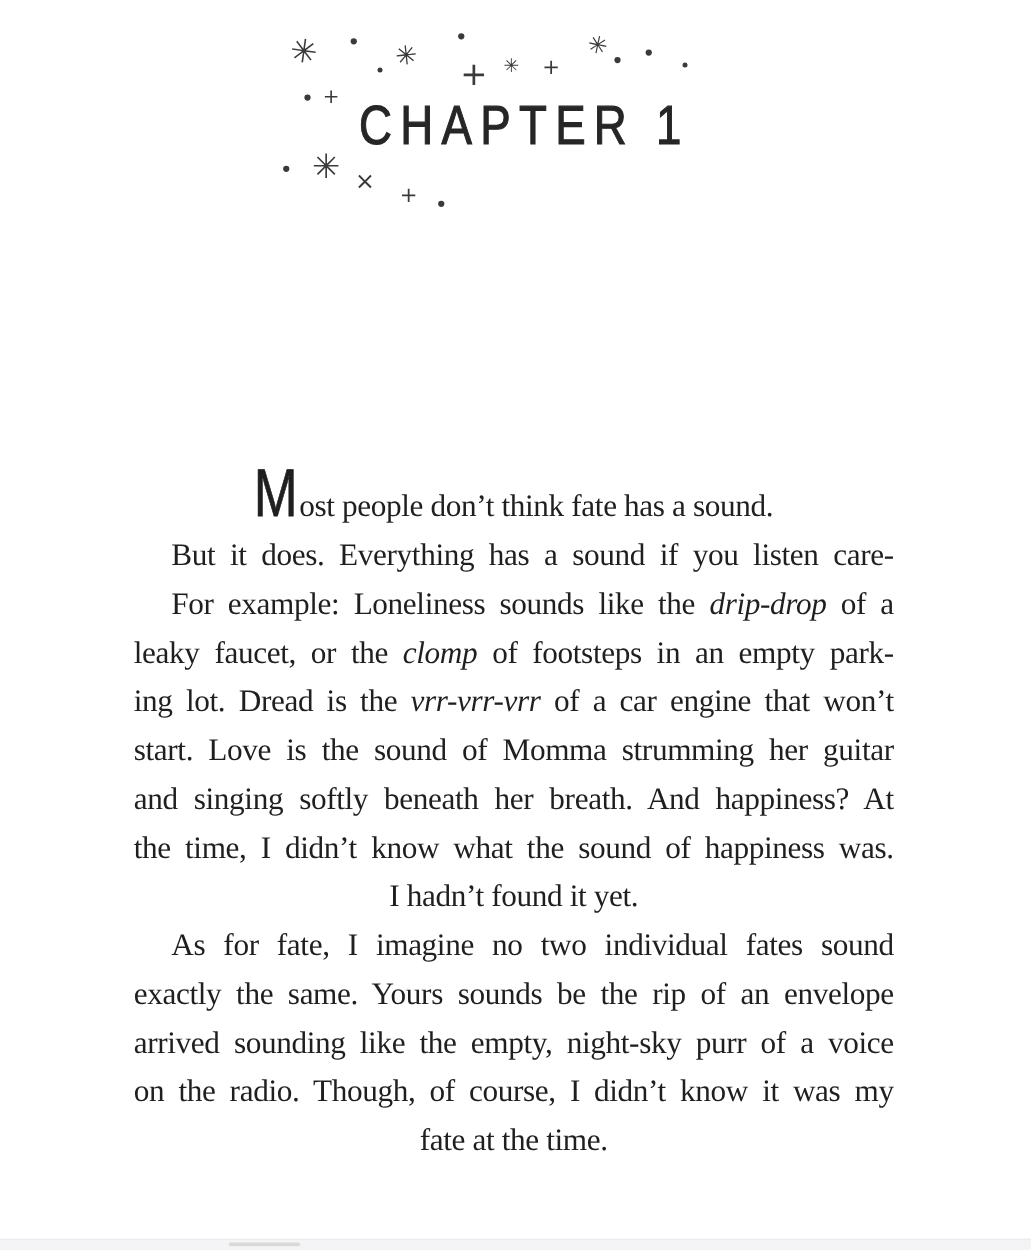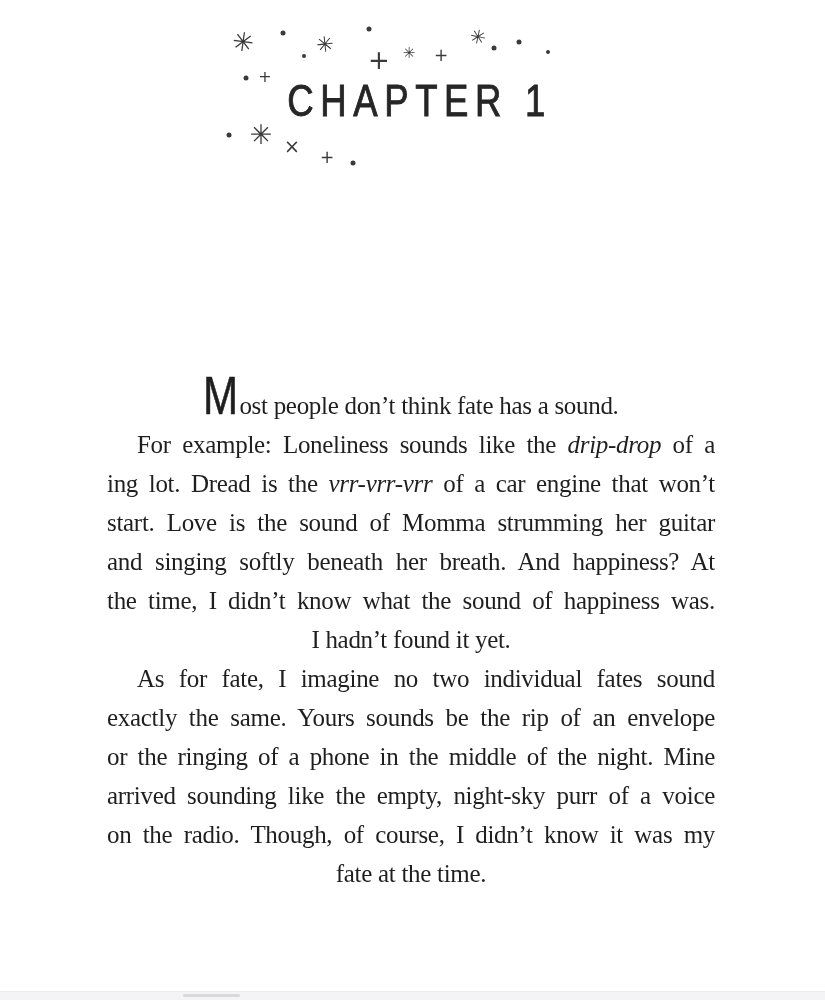--- a/index.html
+++ b/index.html
@@ -89,33 +89,34 @@
         <div class="dot" style="left: 353px; top: 163px; width: 5px; height: 5px; transform: translate(-50%, -50%);"></div>
       </div>
     <h1 class="chapter-title">CHAPTER 1</h1>
   </div>
 
   <main class="text-block">
       <div class="paragraph">
         <div class="line last"><span class="dropcap">M</span><span>ost people don’t think fate has a sound.</span></div>
       </div>
       <div class="paragraph indent">
+        <div class="line"><span>But it does. Everything has a sound if you listen care-</span></div>
       </div>
       <div class="paragraph indent">
         <div class="line"><span>For example: Loneliness sounds like the </span><em>drip-drop</em><span> of a</span></div>
+        <div class="line"><span>leaky faucet, or the </span><em>clomp</em><span> of footsteps in an empty park-</span></div>
         <div class="line"><span>ing lot. Dread is the </span><em>vrr-vrr-vrr</em><span> of a car engine that won’t</span></div>
         <div class="line"><span>start. Love is the sound of Momma strumming her guitar</span></div>
         <div class="line"><span>and singing softly beneath her breath. And happiness? At</span></div>
         <div class="line"><span>the time, I didn’t know what the sound of happiness was.</span></div>
         <div class="line last"><span>I hadn’t found it yet.</span></div>
       </div>
       <div class="paragraph indent">
         <div class="line"><span>As for fate, I imagine no two individual fates sound</span></div>
         <div class="line"><span>exactly the same. Yours sounds be the rip of an envelope</span></div>
-        <div class="line"><span>or the ringing of a phone in the middle of the night. Mine</span></div>
         <div class="line"><span>arrived sounding like the empty, night-sky purr of a voice</span></div>
         <div class="line"><span>on the radio. Though, of course, I didn’t know it was my</span></div>
         <div class="line last"><span>fate at the time.</span></div>
       </div>
     </main>
 
   <div class="bottom-edge">
     <div class="smudge"></div>
   </div>
 

